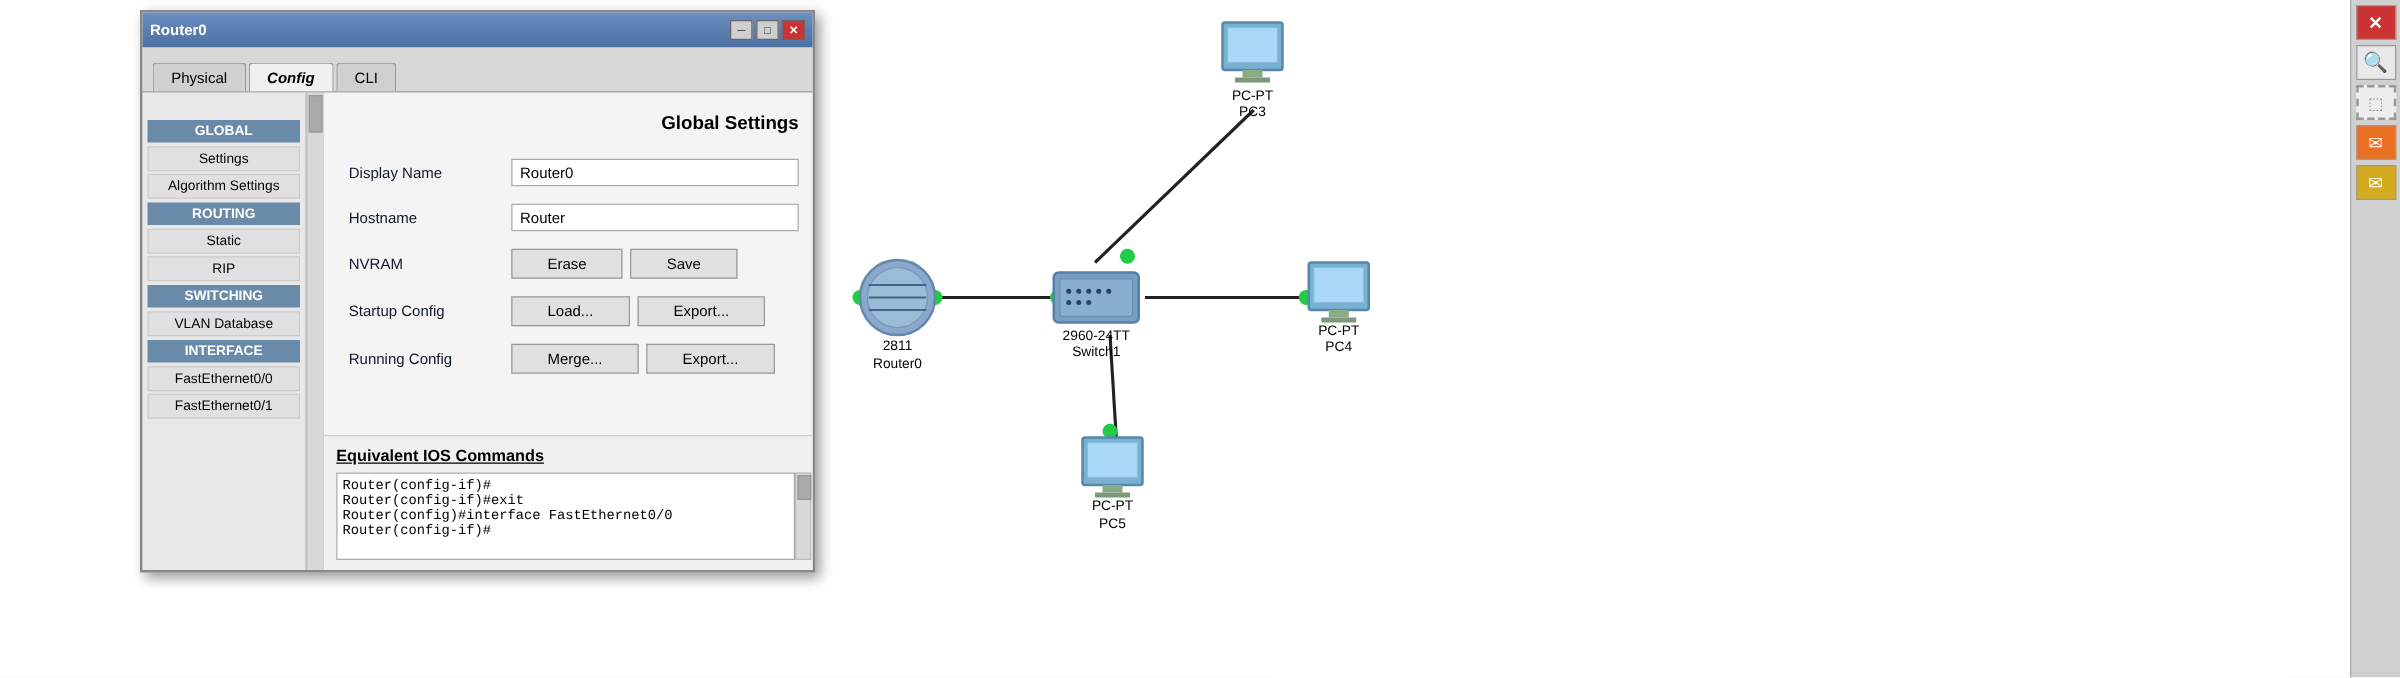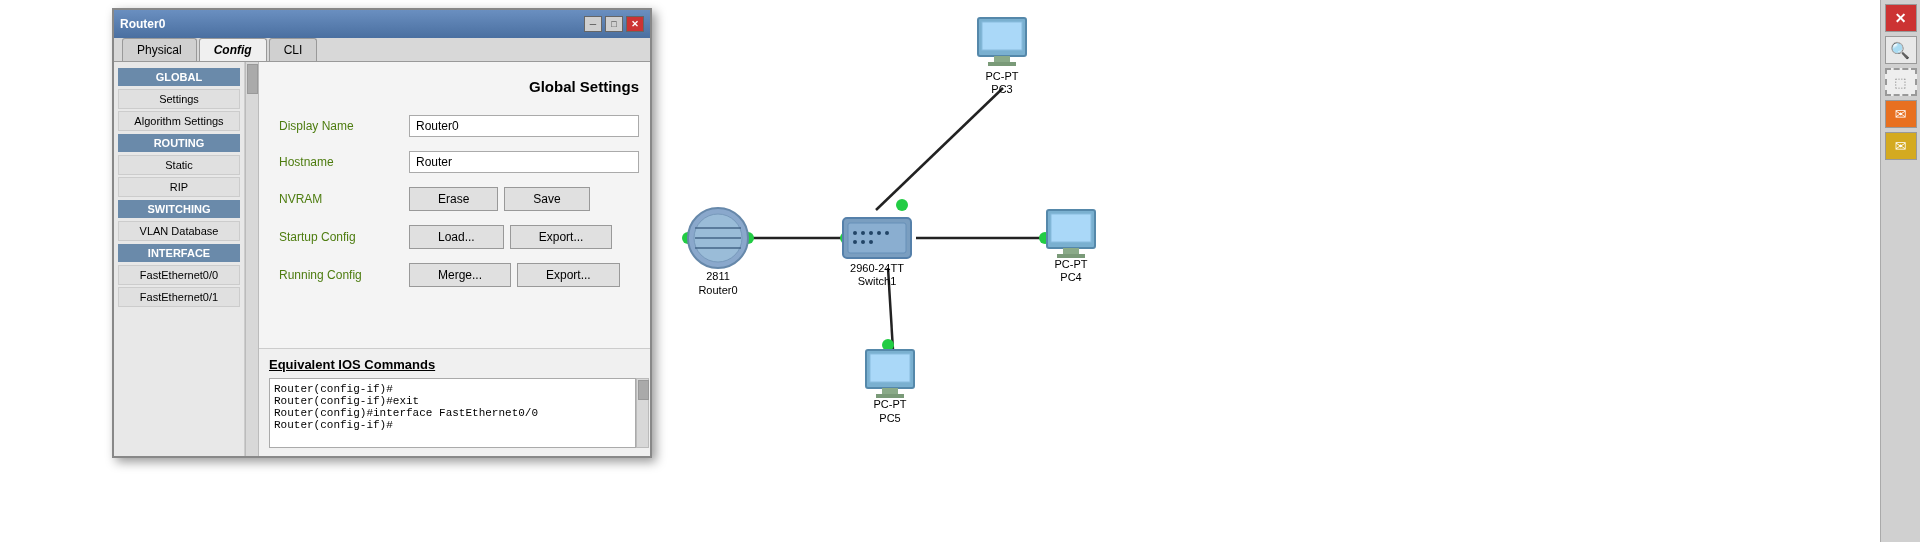--- a/index.html
+++ b/index.html
@@ -102,21 +102,21 @@
     .title-btn.close-btn {
       background: #cc3333;
       color: white;
       font-weight: bold;
     }
 
     .modal-tabs {
       display: flex;
       background: #d8d8d8;
       border-bottom: 1px solid #999;
-      padding-top: 0;
+      padding-top: 12px;
       padding-left: 8px;
       gap: 2px;
     }
 
     .modal-tab {
       padding: 4px 14px;
       background: #d0d0d0;
       border: 1px solid #999;
       border-bottom: none;
       cursor: pointer;
@@ -137,21 +137,21 @@
     }
 
     
     .modal-sidebar {
       width: 135px;
       background: #e8e8e8;
       border-right: 1px solid #ccc;
       overflow-y: auto;
       display: flex;
       flex-direction: column;
-      padding-top: 4px;
+      padding-top: 20px;
     }
 
     .sidebar-section-header {
       background: #6a8aaa;
       color: white;
       text-align: center;
       padding: 3px 0;
       font-size: 11px;
       font-weight: bold;
       margin: 2px 4px;
@@ -185,21 +185,21 @@
 
     .form-row {
       display: flex;
       align-items: center;
       margin-bottom: 14px;
     }
 
     .form-label {
       width: 130px;
       font-size: 12px;
-      color: #4d7c0f;
+      color: #0f172a;
     }
 
     .form-input {
       width: 230px;
       height: 22px;
       border: 1px solid #aaa;
       background: white;
       padding: 2px 6px;
       font-size: 12px;
     }

